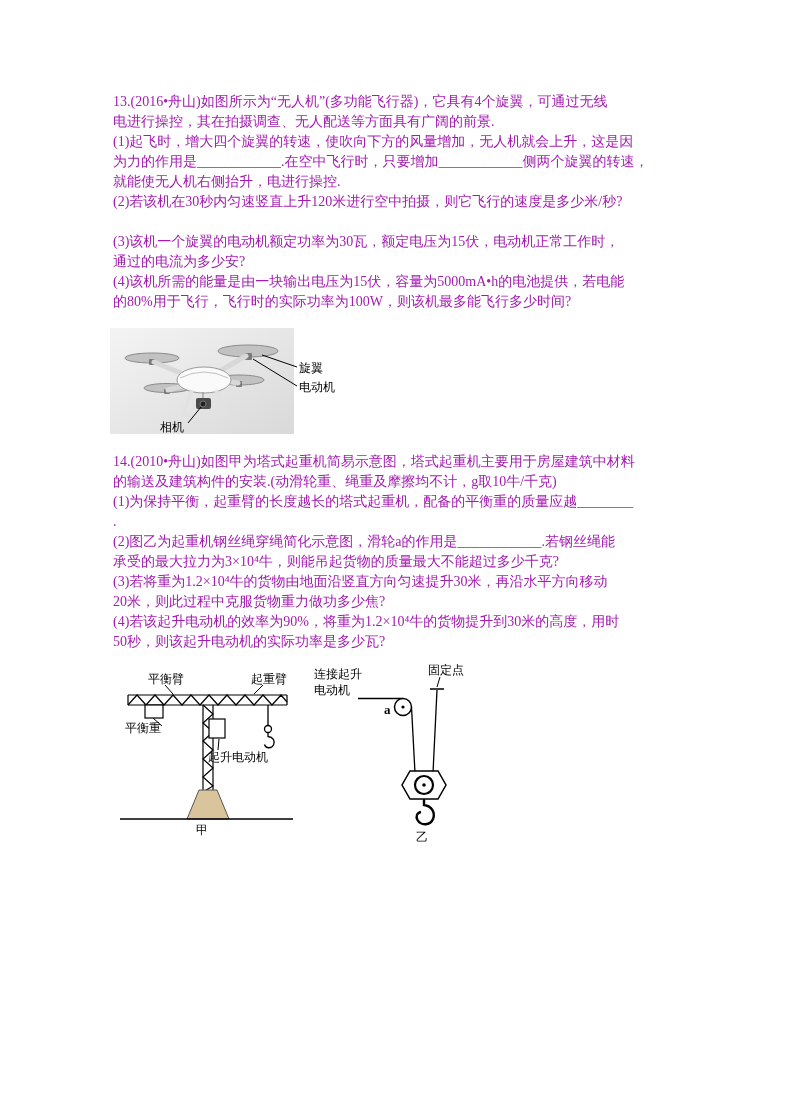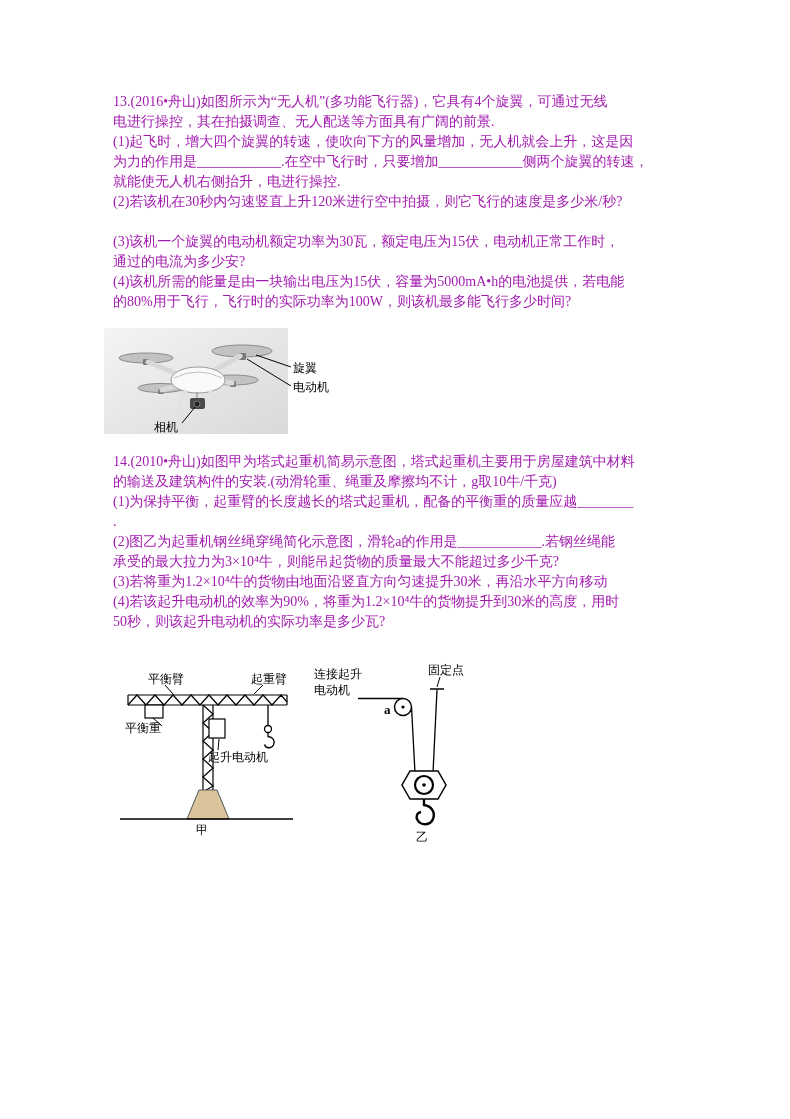--- a/index.html
+++ b/index.html
@@ -6,21 +6,21 @@
   html,body { background:#ffffff; }
   .page {
     position:relative; width:790px; height:1119px; background:#ffffff;
     font-family:"Liberation Serif","DejaVu Serif",serif; color:#a21caf; overflow:hidden;
   }
   .tblock { position:absolute; left:113px; width:572px; }
   #q13-text { top:92px; }
   #q14-text { top:452px; }
   .tline { height:20px; line-height:20px; font-size:14px; white-space:nowrap; }
   .fig { position:absolute; }
-  #fig-drone  { left:104px; top:328px; }
+  #fig-drone  { left:110px; top:328px; }
   #fig-crane  { left:115px; top:662px; }
   #fig-pulley { left:310px; top:660px; }
   svg text { font-family:"Liberation Serif","DejaVu Serif",serif; fill:#000000; }
 </style>
 </head>
 <body>
 
 <div class="page">
 
   <div class="tblock" id="q13-text">
@@ -87,20 +87,21 @@
   </div>
 
   <div class="tblock" id="q14-text">
     <div class="tline">14.(2010•舟山)如图甲为塔式起重机简易示意图，塔式起重机主要用于房屋建筑中材料</div>
     <div class="tline">的输送及建筑构件的安装.(动滑轮重、绳重及摩擦均不计，g取10牛/千克)</div>
     <div class="tline">(1)为保持平衡，起重臂的长度越长的塔式起重机，配备的平衡重的质量应越________</div>
     <div class="tline">.</div>
     <div class="tline">(2)图乙为起重机钢丝绳穿绳简化示意图，滑轮a的作用是____________.若钢丝绳能</div>
     <div class="tline">承受的最大拉力为3×10⁴牛，则能吊起货物的质量最大不能超过多少千克?</div>
     <div class="tline">(3)若将重为1.2×10⁴牛的货物由地面沿竖直方向匀速提升30米，再沿水平方向移动</div>
+    <div class="tline">20米，则此过程中克服货物重力做功多少焦?</div>
     <div class="tline">(4)若该起升电动机的效率为90%，将重为1.2×10⁴牛的货物提升到30米的高度，用时</div>
     <div class="tline">50秒，则该起升电动机的实际功率是多少瓦?</div>
   </div>
 
   <div class="fig" id="fig-crane">
     <svg width="195" height="182" viewBox="0 0 195 182">
       <g stroke="#000000" fill="none" stroke-width="1.2">
         <line x1="13" y1="33" x2="172" y2="33"></line>
         <line x1="13" y1="43" x2="172" y2="43"></line>
         <line x1="13" y1="33" x2="13" y2="43"></line>

